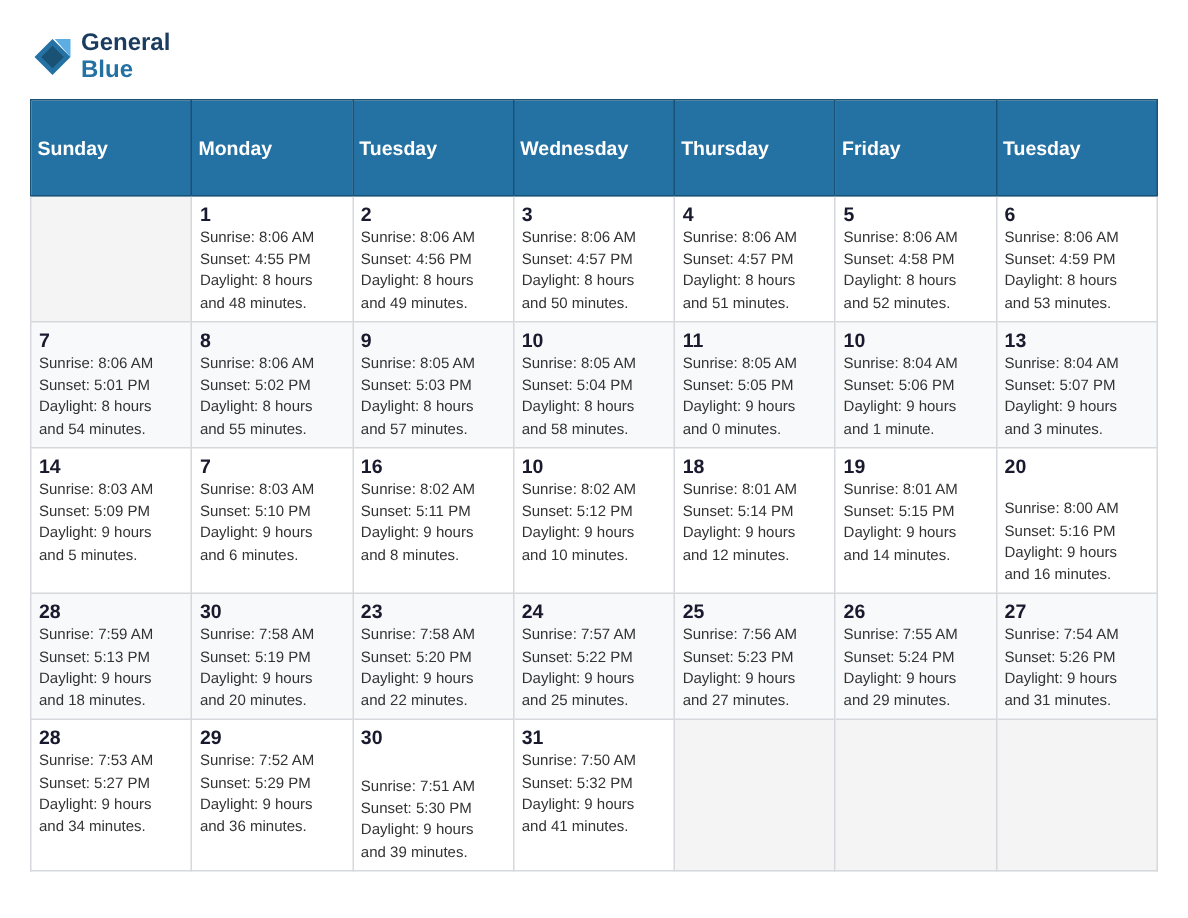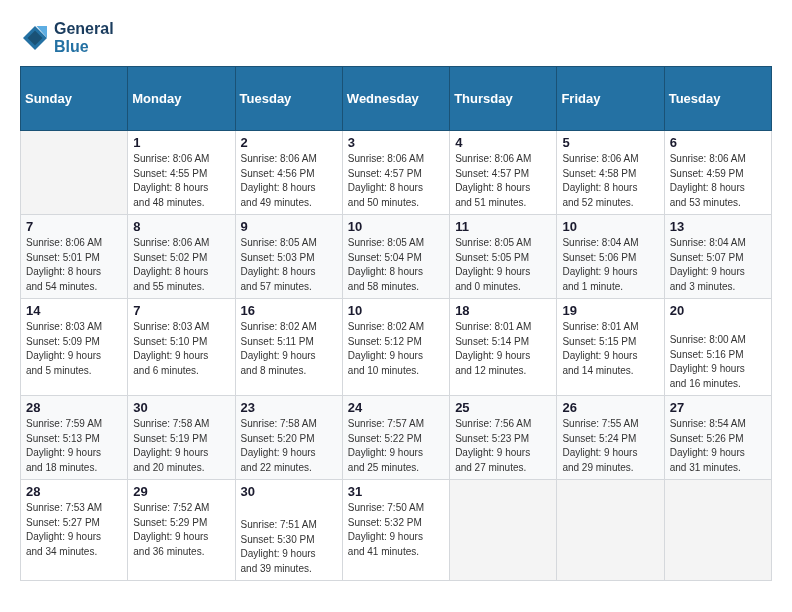--- a/index.html
+++ b/index.html
@@ -297,21 +297,21 @@
         </td>
         <td>
           <span class="day-num">26</span>
           <div class="day-info" style="white-space: pre-line;">Sunrise: 7:55 AM
 Sunset: 5:24 PM
 Daylight: 9 hours
 and 29 minutes.</div>
         </td>
         <td>
           <span class="day-num">27</span>
-          <div class="day-info" style="white-space: pre-line;">Sunrise: 8:54 AM
+          <div class="day-info" style="white-space: pre-line;">Sunrise: 7:54 AM
 Sunset: 5:26 PM
 Daylight: 9 hours
 and 31 minutes.</div>
         </td>
       </tr>
       <tr>
         <td>
           <span class="day-num">28</span>
           <div class="day-info" style="white-space: pre-line;">Sunrise: 7:53 AM
 Sunset: 5:27 PM

